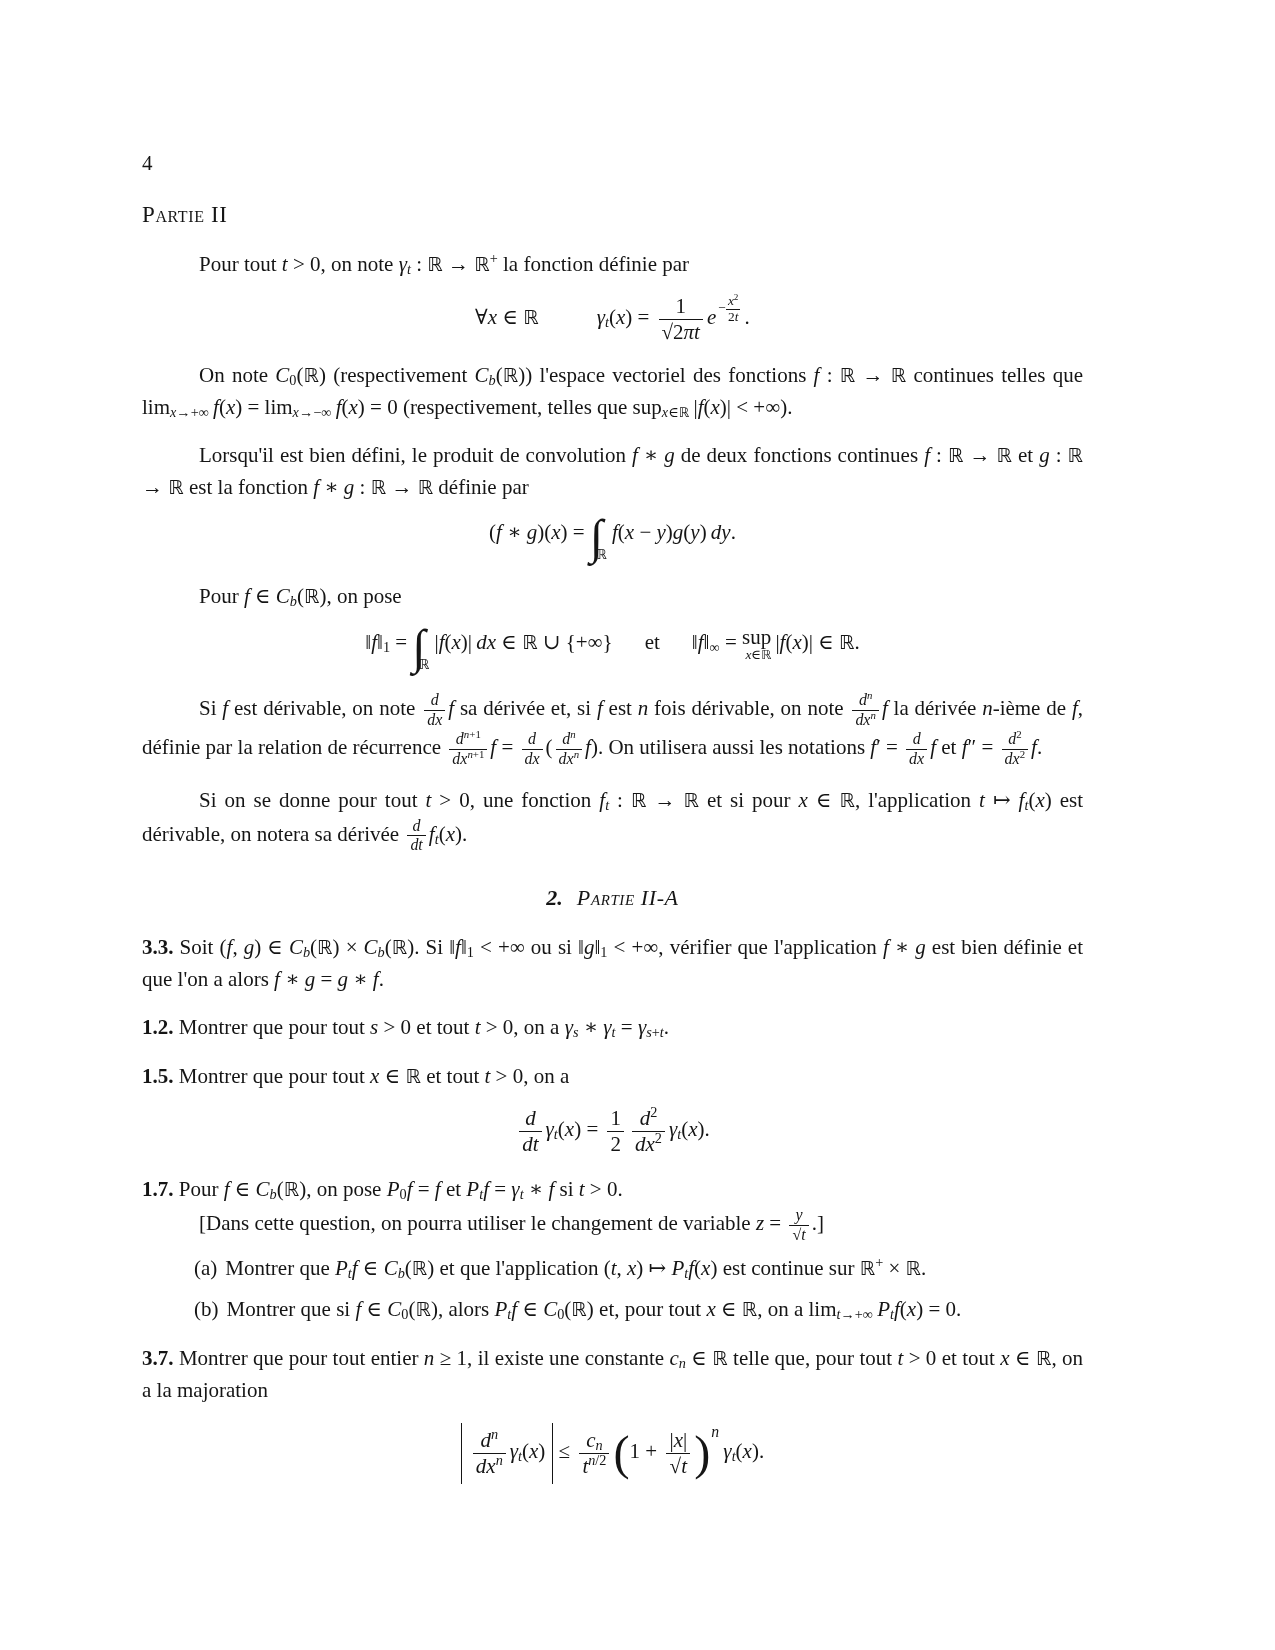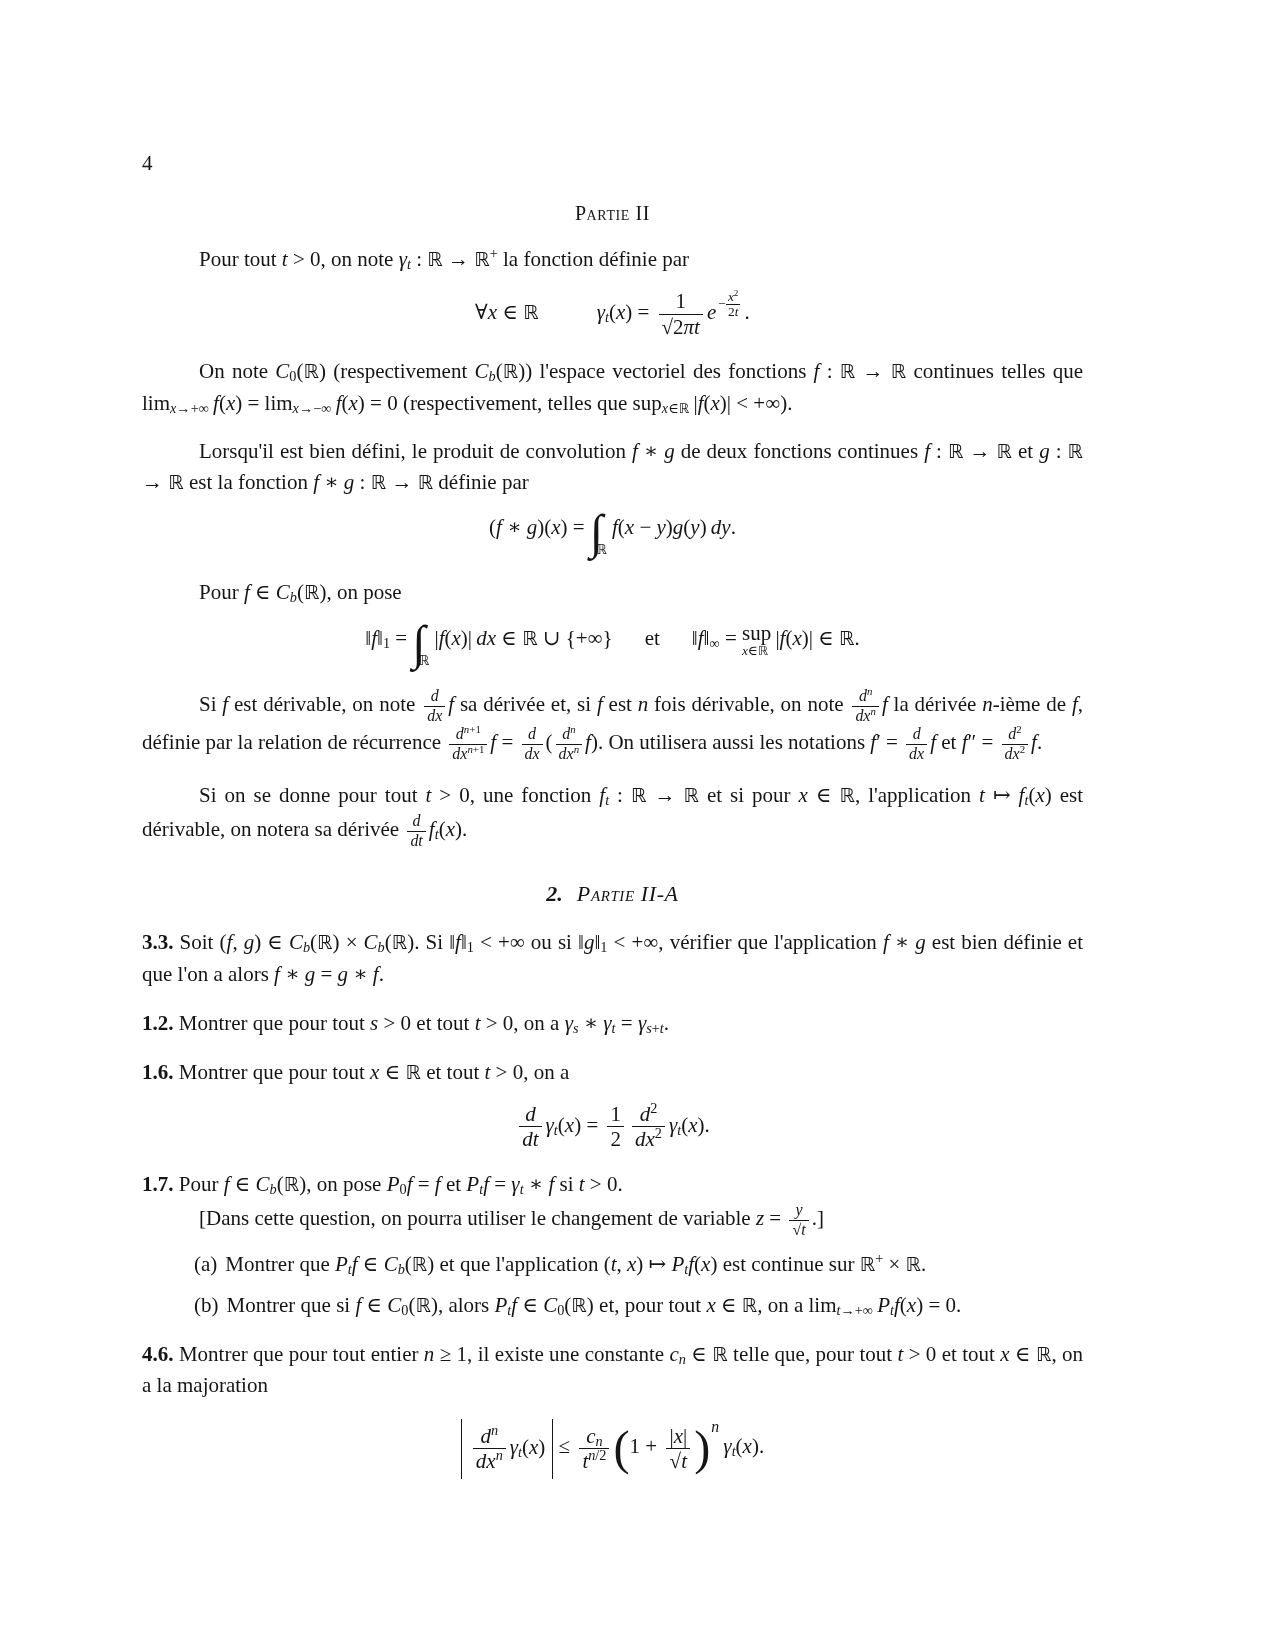--- a/index.html
+++ b/index.html
@@ -6,21 +6,21 @@
   body {
     width:1275px; height:1650px; overflow:hidden;
     color:#151515;
     font-family:"Liberation Serif","DejaVu Serif","DejaVu Sans",serif;
     font-size:21px; line-height:1.52;
   }
   .sheet { box-sizing:border-box; width:1275px; height:1650px; padding:148px 192px 40px 142px; }
   p { margin:0; text-align:justify; }
   .indent { text-indent:57px;margin-top:16px; }
   .pagenum { text-align:left; margin-bottom:6px; }
-  .part-title { text-align:center; font-variant:small-caps; letter-spacing:0.6px; font-size:20px; margin:18px 0 16px 0; }
+  .part-title { text-align:left; font-variant:small-caps; letter-spacing:0.6px; font-size:23px; margin:18px 0 16px 0; }
   .sec-head { text-align:center; margin:26px 0 16px 0; font-size:22px;font-style:italic; }
   .sec-head .num { font-weight:bold; margin-right:14px; }
   .sc { font-variant:small-caps; letter-spacing:0.6px; }
   .eq { text-align:center; margin:13px 0; text-indent:0; }
   .item { margin-top:17px; }
   .ilabel { font-weight:bold; }
   .note { margin-left:57px; }
   .subitem { margin:9px 0 0 94px; text-indent:-42px; }
   .slabel { margin-right:8px; }
 
@@ -45,21 +45,21 @@
   .qsp { display:inline-block; width:58px; }
 
   .iint { font-size:1.5em; font-style:italic; line-height:1; vertical-align:-4px; }
   .ilims { display:inline-block; line-height:1; font-size:0.62em; text-align:left; vertical-align:-10px; margin-right:3px; }
   .ilims .u, .ilims .l { display:block; }
   .ilims .u { margin-left:8px; }
 
   .dint { font-size:2.3em; font-style:italic; line-height:0.8; vertical-align:-14px; }
   .dintsub { display:inline-block; font-size:0.7em; vertical-align:-20px; margin:0 5px 0 -7px; }
 
-  .limop { display:inline-block; text-align:left; vertical-align:middle; line-height:1.05; }
+  .limop { display:inline-block; text-align:right; vertical-align:middle; line-height:1.05; }
   .limop .op { display:block; }
   .limop .under { display:block; font-size:0.64em; }
 
   .sep { display:inline-block; margin:0 32px; }
 
   .vb { display:inline-block; border-left:1.4px solid #151515; border-right:1.4px solid #151515; padding:5px 7px; vertical-align:middle; }
   .bp { font-size:2.3em; vertical-align:middle; line-height:0; }
   .bpn { font-size:0.75em; vertical-align:1.35em; margin-left:1px; }
 </style>
 </head>
@@ -98,38 +98,38 @@
     <span class="ilabel">3.3.</span>
     <span>Soit (<i>f</i>, <i>g</i>) ∈ <i>C</i><sub><i>b</i></sub>(<span class="bb">ℝ</span>) × <i>C</i><sub><i>b</i></sub>(<span class="bb">ℝ</span>). Si ‖<i>f</i>‖<sub>1</sub> &lt; +∞ ou si ‖<i>g</i>‖<sub>1</sub> &lt; +∞, vérifier que l'application <i>f</i> ∗ <i>g</i> est bien définie et que l'on a alors <i>f</i> ∗ <i>g</i> = <i>g</i> ∗ <i>f</i>.</span>
   </p>
 
   <p class="item">
     <span class="ilabel">1.2.</span>
     <span>Montrer que pour tout <i>s</i> &gt; 0 et tout <i>t</i> &gt; 0, on a <i>γ</i><sub><i>s</i></sub> ∗ <i>γ</i><sub><i>t</i></sub> = <i>γ</i><sub><i>s</i>+<i>t</i></sub>.</span>
   </p>
 
   <p class="item">
-    <span class="ilabel">1.6.</span>
+    <span class="ilabel">1.5.</span>
     <span>Montrer que pour tout <i>x</i> ∈ <span class="bb">ℝ</span> et tout <i>t</i> &gt; 0, on a</span>
   </p>
   <div class="eq"><span class="frac dfrac"><span class="num"><i>d</i></span><span class="den"><i>dt</i></span></span><i>γ</i><sub><i>t</i></sub>(<i>x</i>) = <span class="frac dfrac"><span class="num">1</span><span class="den">2</span></span><span class="frac dfrac"><span class="num"><i>d</i><sup>2</sup></span><span class="den"><i>dx</i><sup>2</sup></span></span><i>γ</i><sub><i>t</i></sub>(<i>x</i>).</div>
 
   <div class="item">
     <p>
       <span class="ilabel">1.7.</span>
       <span>Pour <i>f</i> ∈ <i>C</i><sub><i>b</i></sub>(<span class="bb">ℝ</span>), on pose <i>P</i><sub>0</sub><i>f</i> = <i>f</i> et <i>P</i><sub><i>t</i></sub><i>f</i> = <i>γ</i><sub><i>t</i></sub> ∗ <i>f</i> si <i>t</i> &gt; 0.</span>
     </p>
     <p class="note">[Dans cette question, on pourra utiliser le changement de variable <i>z</i> = <span class="frac sfrac"><span class="num"><i>y</i></span><span class="den"><span class="sqrt"><span class="radicand"><i>t</i></span></span></span></span>.]</p>
     <div class="subitem">
       <span class="slabel">(a)</span><span>Montrer que <i>P</i><sub><i>t</i></sub><i>f</i> ∈ <i>C</i><sub><i>b</i></sub>(<span class="bb">ℝ</span>) et que l'application (<i>t</i>, <i>x</i>) ↦ <i>P</i><sub><i>t</i></sub><i>f</i>(<i>x</i>) est continue sur <span class="bb">ℝ</span><sup>+</sup> × <span class="bb">ℝ</span>.</span>
     </div>
     <div class="subitem">
       <span class="slabel">(b)</span><span>Montrer que si <i>f</i> ∈ <i>C</i><sub>0</sub>(<span class="bb">ℝ</span>), alors <i>P</i><sub><i>t</i></sub><i>f</i> ∈ <i>C</i><sub>0</sub>(<span class="bb">ℝ</span>) et, pour tout <i>x</i> ∈ <span class="bb">ℝ</span>, on a lim<sub><i>t</i>→+∞</sub> <i>P</i><sub><i>t</i></sub><i>f</i>(<i>x</i>) = 0.</span>
     </div>
   </div>
 
   <p class="item">
-    <span class="ilabel">4.6.</span>
+    <span class="ilabel">3.7.</span>
     <span>Montrer que pour tout entier <i>n</i> ≥ 1, il existe une constante <i>c</i><sub><i>n</i></sub> ∈ <span class="bb">ℝ</span> telle que, pour tout <i>t</i> &gt; 0 et tout <i>x</i> ∈ <span class="bb">ℝ</span>, on a la majoration</span>
   </p>
   <div class="eq"><span class="vb"><span class="frac dfrac"><span class="num"><i>d</i><sup><i>n</i></sup></span><span class="den"><i>dx</i><sup><i>n</i></sup></span></span><i>γ</i><sub><i>t</i></sub>(<i>x</i>)</span> ≤ <span class="frac dfrac"><span class="num"><i>c</i><sub><i>n</i></sub></span><span class="den"><i>t</i><sup><i>n</i>/2</sup></span></span><span class="bp">(</span>1 + <span class="frac dfrac"><span class="num">|<i>x</i>|</span><span class="den"><span class="sqrt"><span class="radicand"><i>t</i></span></span></span></span><span class="bp">)</span><span class="bpn"><i>n</i></span> <i>γ</i><sub><i>t</i></sub>(<i>x</i>).</div>
 
 </div>
 
 </body></html>

